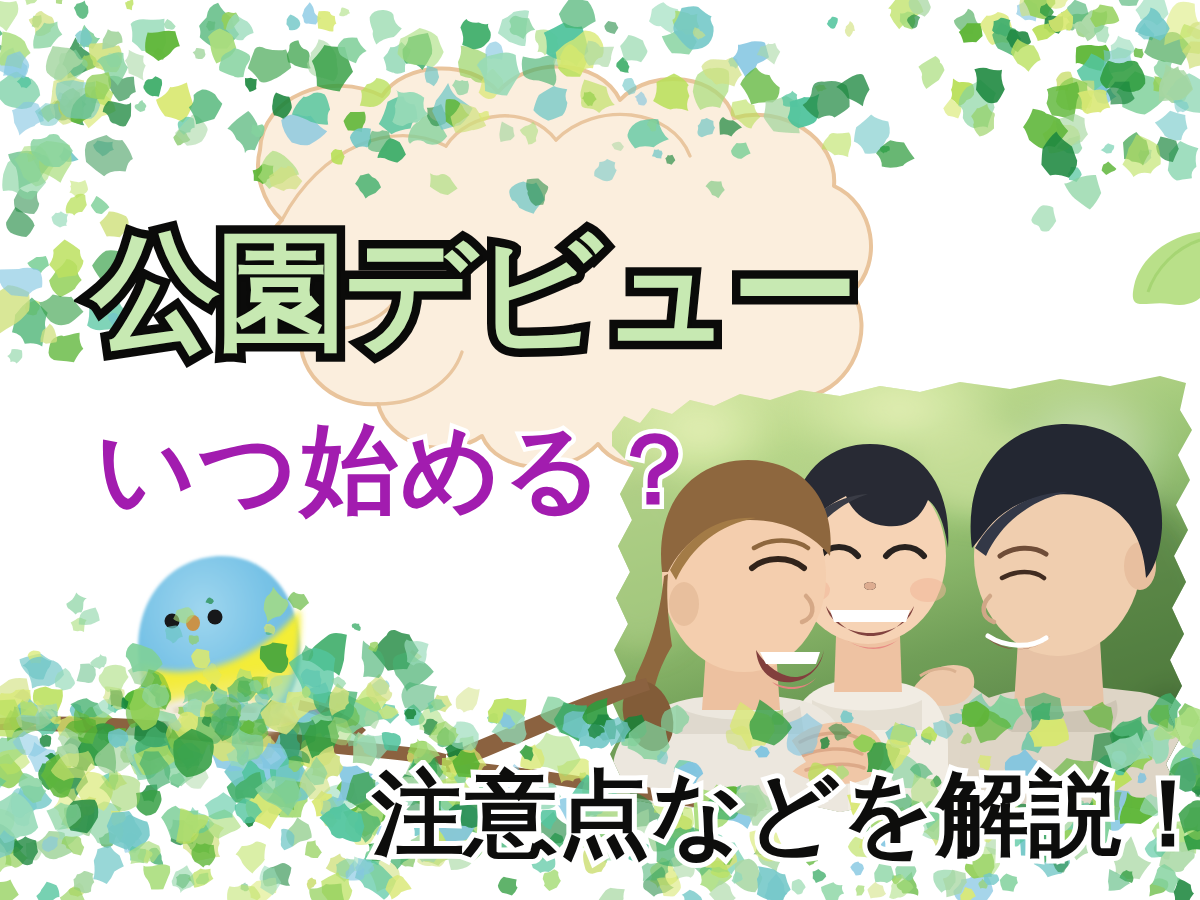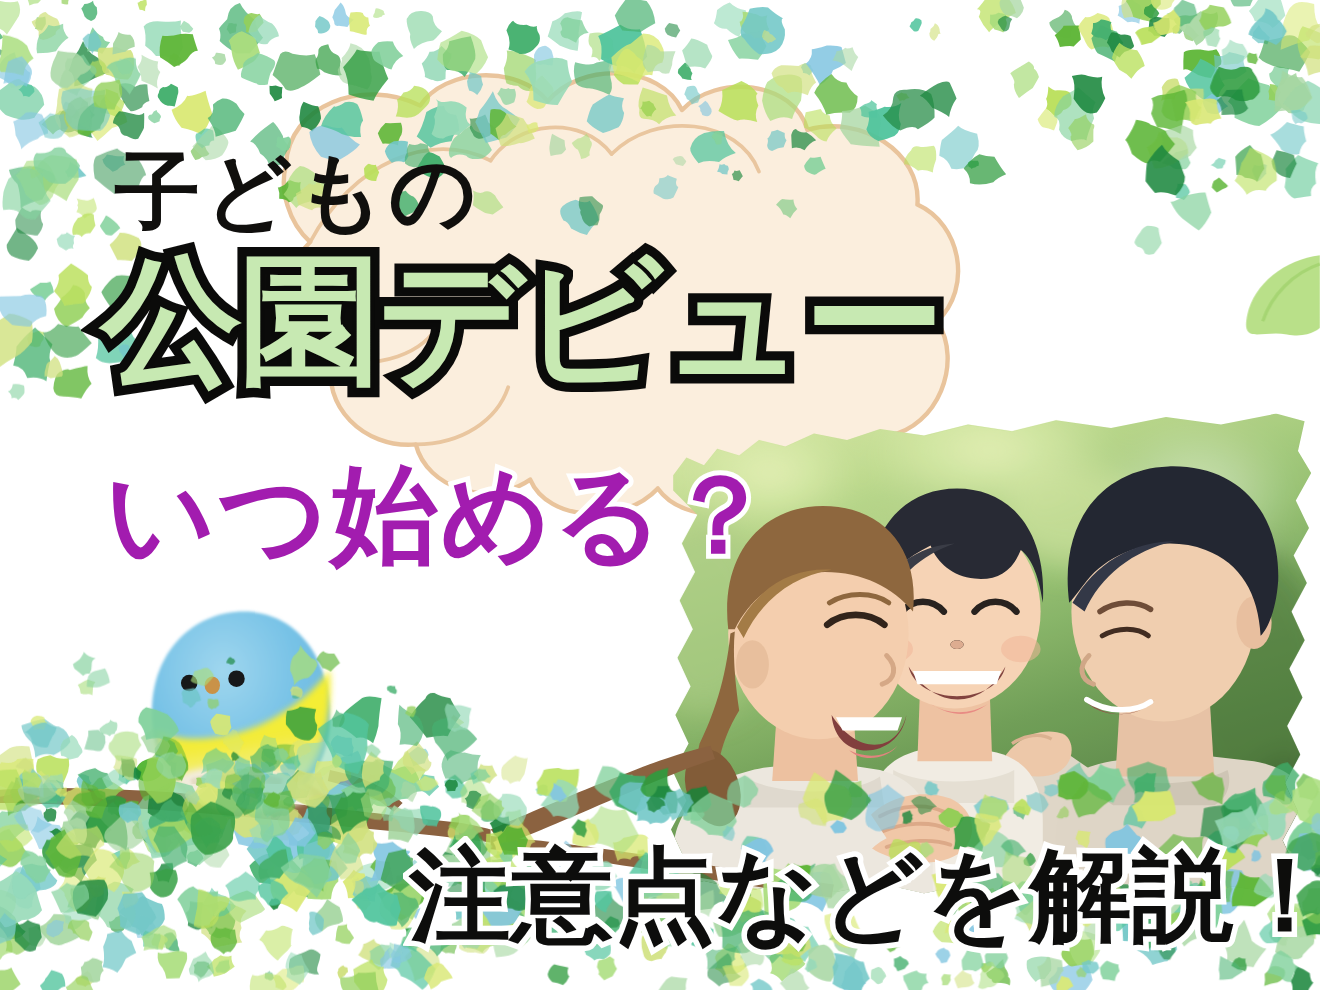--- a/index.html
+++ b/index.html
@@ -1193,21 +1193,20 @@
         <path d="M1077.2,160.6 Q1077.6,169.0 1068.8,177.8 Q1057.3,173.2 1050.1,175.5 Q1047.3,172.6 1041.4,164.8 Q1041.9,153.5 1042.6,148.6 Q1049.5,137.1 1056.4,131.6 Q1059.8,138.5 1072.0,146.4 Q1076.1,158.2 1077.2,160.6 Z" fill="#17853a" opacity="0.8866613920126111"></path>
         <path d="M1056.2,220.9 Q1053.6,225.8 1048.9,230.9 Q1042.7,232.6 1040.7,230.3 Q1039.6,225.0 1034.2,224.3 Q1030.4,221.2 1031.7,219.1 Q1032.3,216.6 1036.6,211.1 Q1039.2,206.6 1043.0,205.3 Q1051.0,205.4 1053.3,207.8 Q1053.2,211.7 1056.2,220.9 Z" fill="#7fd09a" opacity="0.5794234562525526"></path>
         <path d="M1072.5,24.8 Q1073.2,28.2 1069.1,30.9 Q1066.2,28.4 1062.2,30.4 Q1055.9,32.6 1054.5,31.6 Q1049.1,28.1 1048.4,20.6 Q1053.3,20.1 1058.4,14.4 Q1064.8,11.3 1067.1,8.5 Q1067.4,10.7 1073.0,16.3 Q1073.2,22.6 1072.5,24.8 Z" fill="#d8e86f" opacity="0.936361761293374"></path>
       </g>
 
     <path d="M1200,232 C1168,236 1140,258 1134,286
              C1128,314 1146,300 1170,304 C1190,308 1200,298 1200,298 Z" fill="#b3dd7f" opacity="0.92"></path>
     <path d="M1200,240 C1176,248 1156,268 1148,292" stroke="#9ed06a" stroke-width="3" fill="none" opacity=".7"></path>
   </svg>
 
-  <div class="tx" id="t-kodomo">子どもの</div>
 
   <div class="tx" id="t-koendebut">公園デビュー</div>
 
   <div class="tx" id="t-itsu">いつ始める？</div>
 
   <div class="tx" id="t-chuui">注意点などを解説！</div>
 
 </div>
 
 </body></html>

